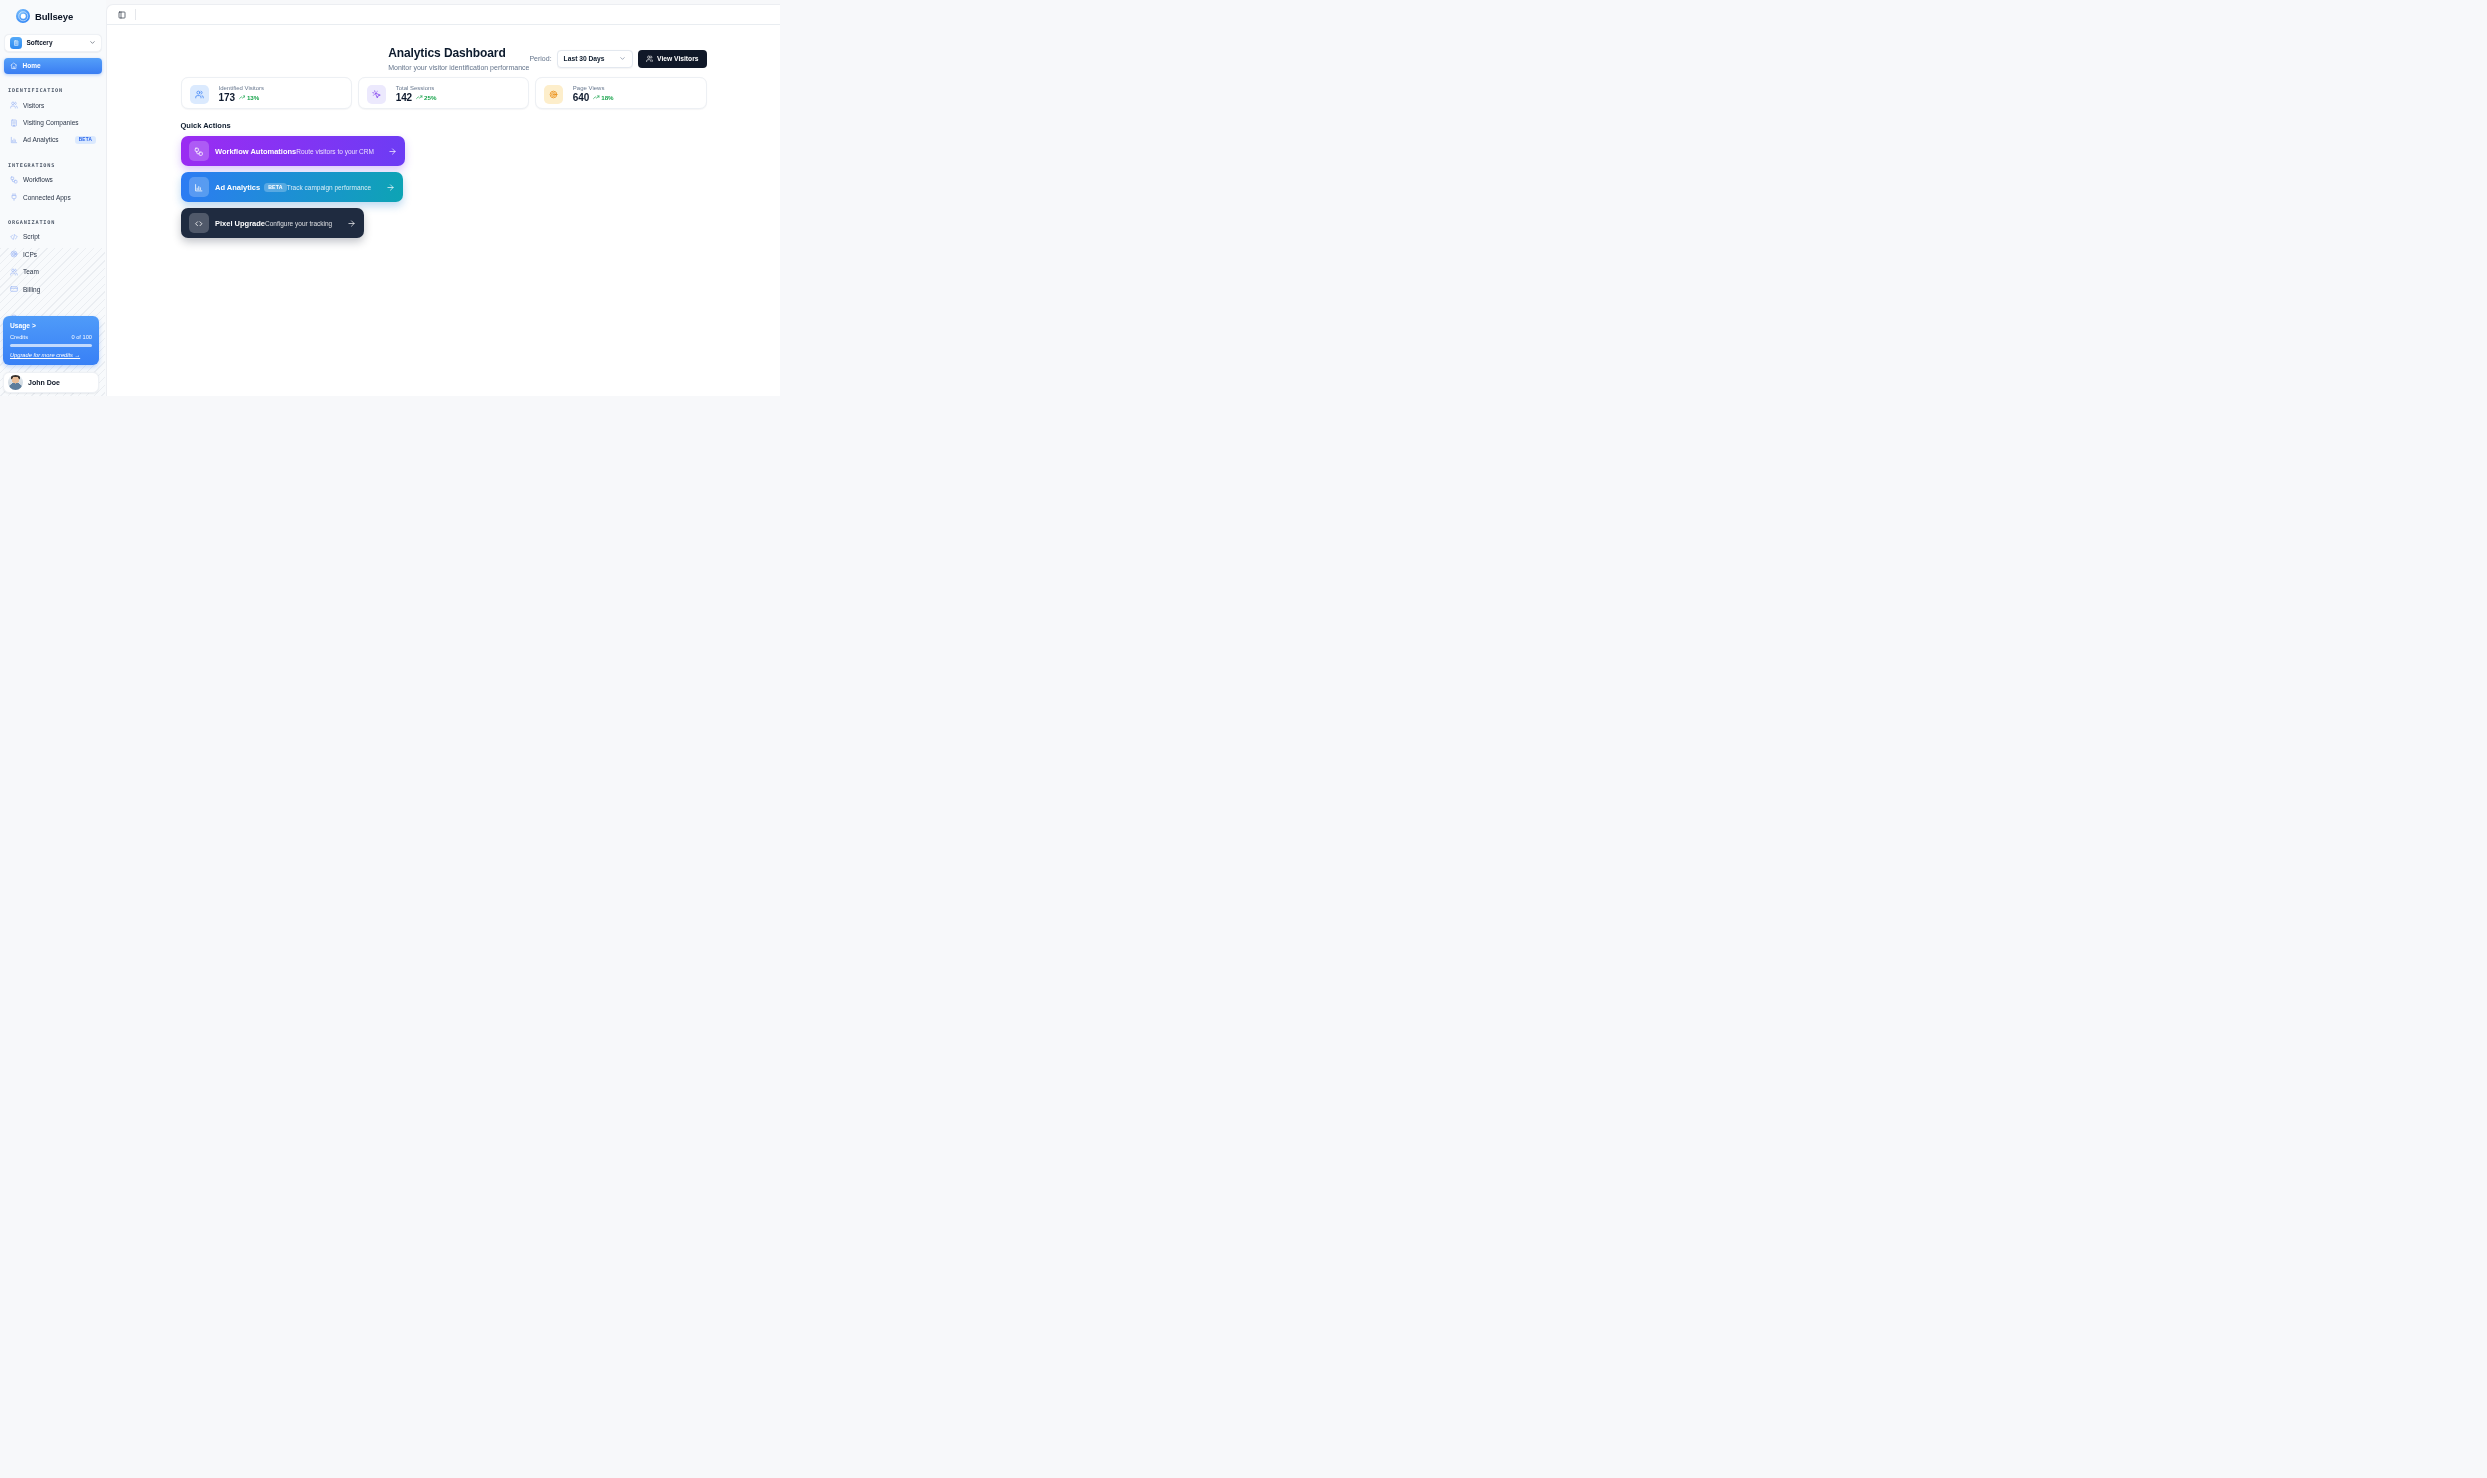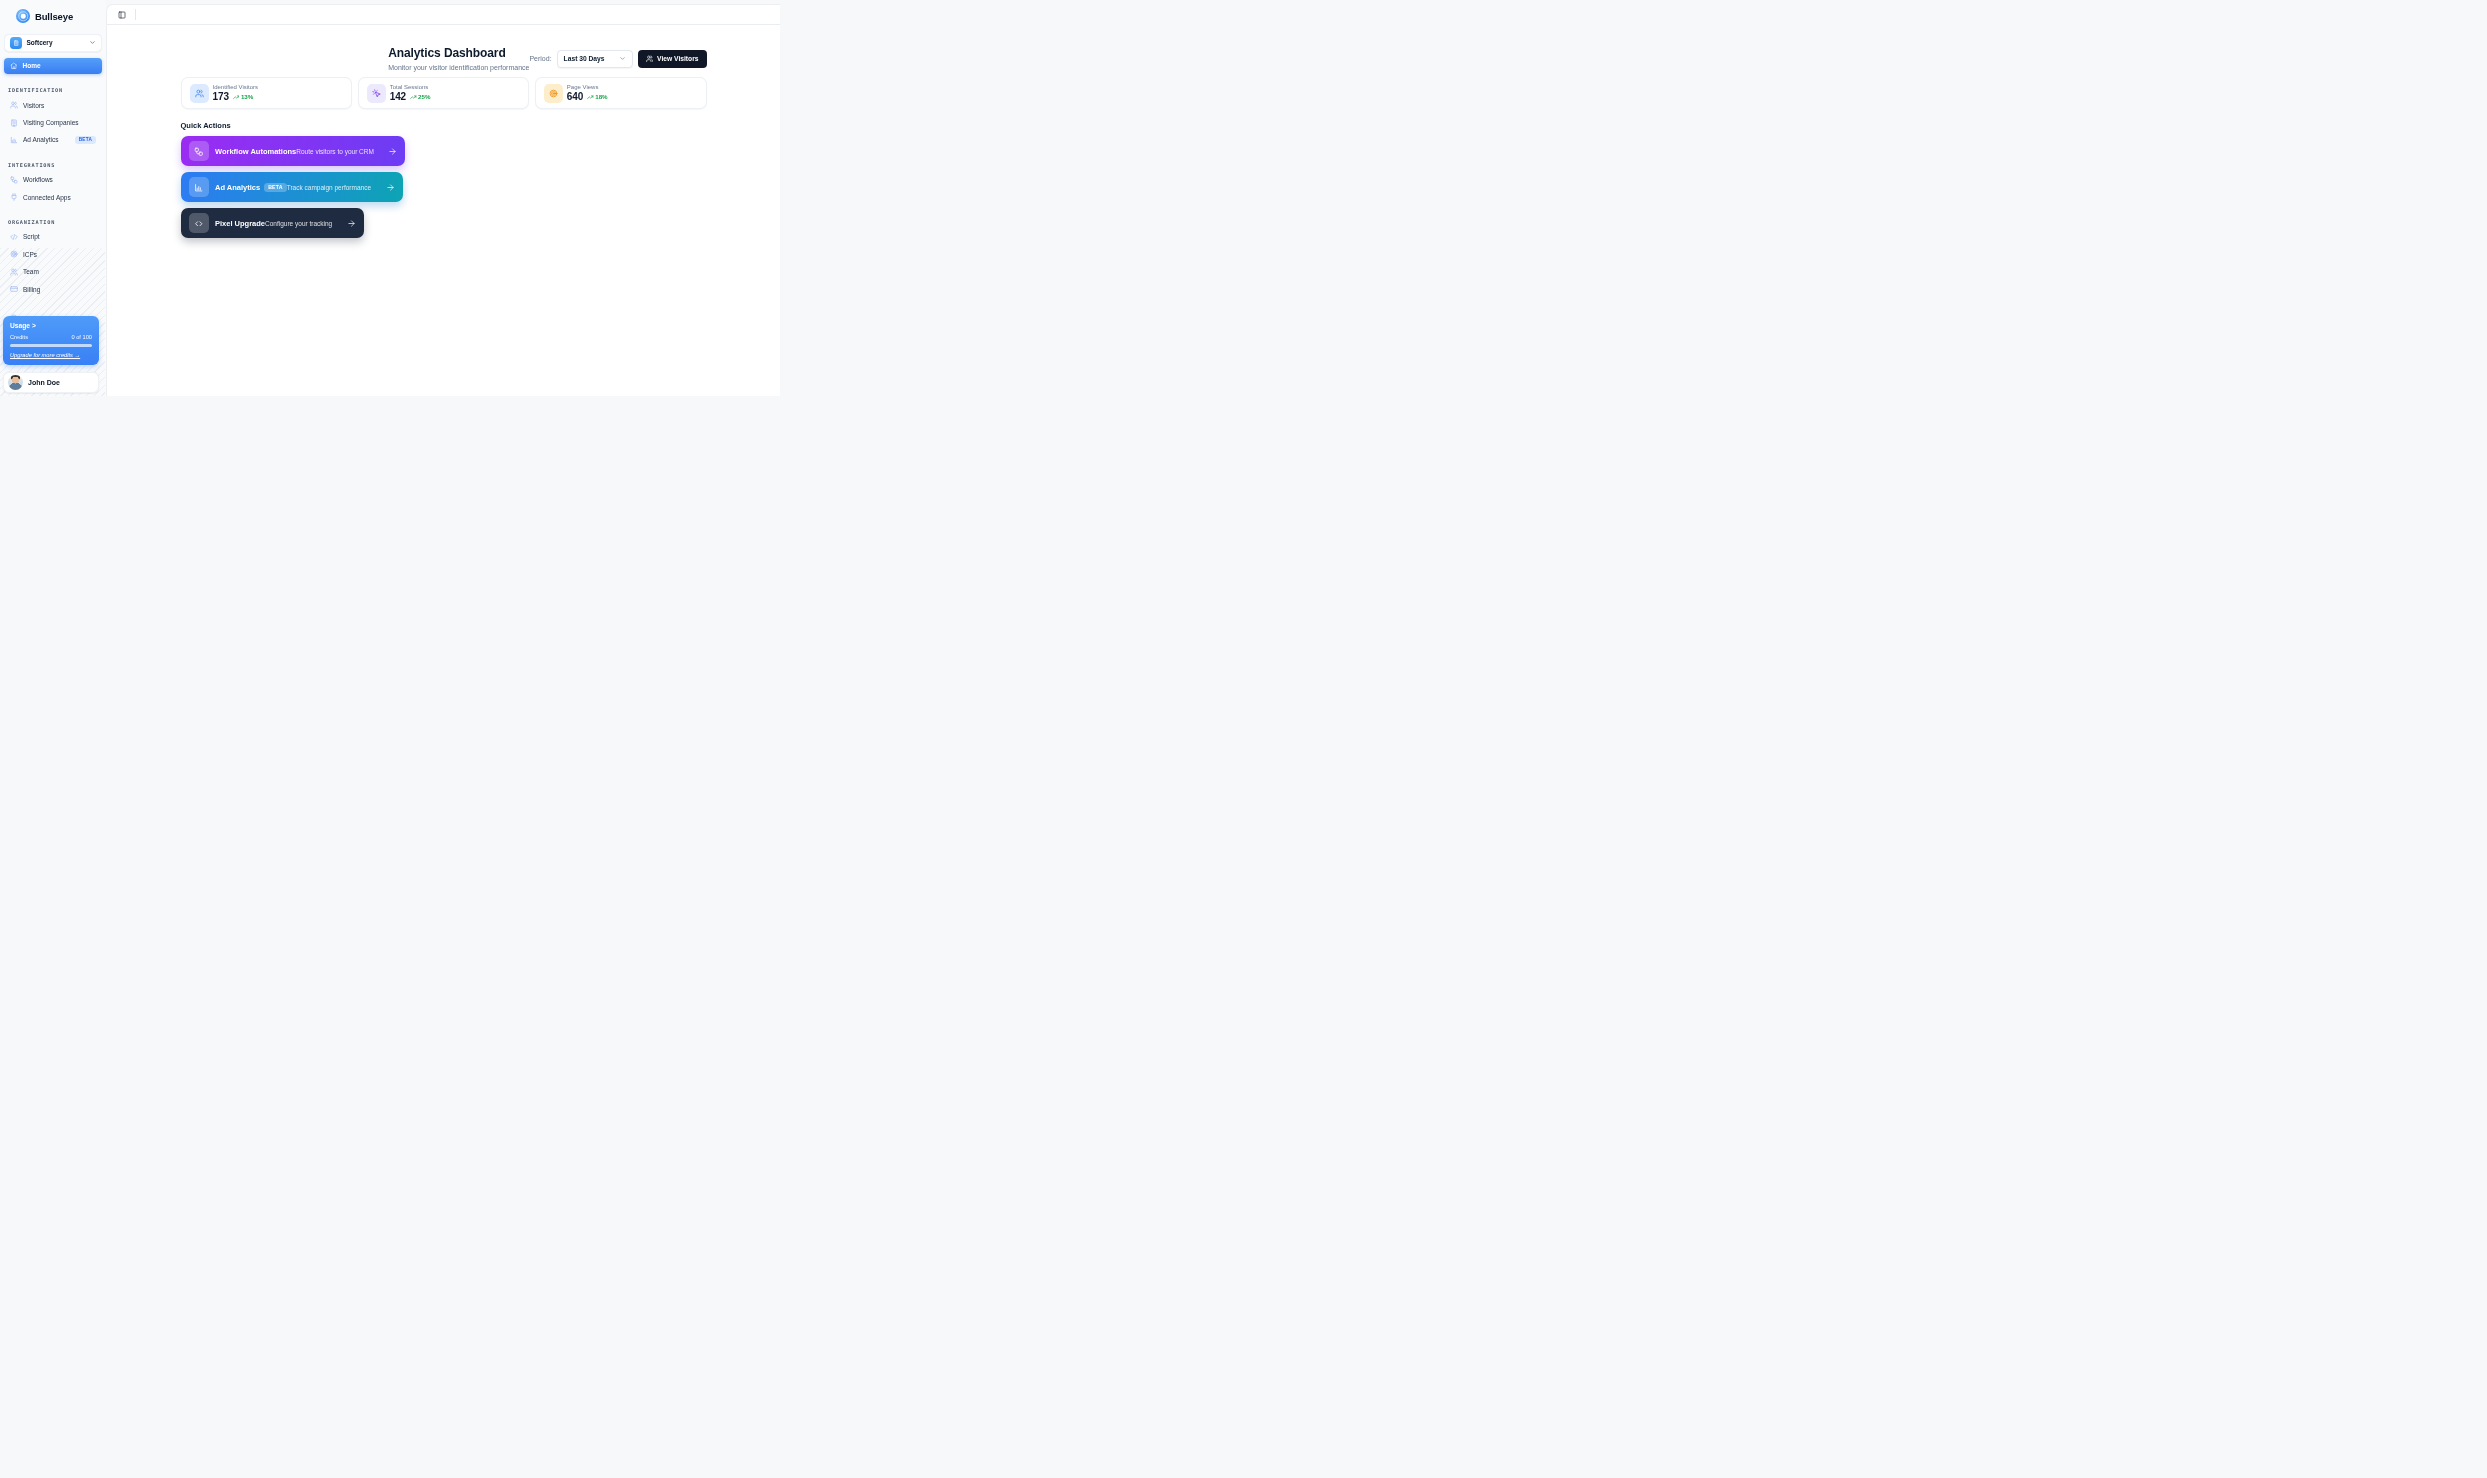--- a/index.html
+++ b/index.html
@@ -135,21 +135,21 @@
   .btn-dark {
     height:18px; background:#101828; color:#fff; border:none; border-radius:4px;
     display:flex; align-items:center; gap:4px; padding:0 8px;
     font-size:6.7px; font-weight:600; cursor:pointer; font-family:inherit;
   }
 
   .stats-row { display:flex; gap:5.5px; margin-top:6.5px; }
   .stat-card {
     flex:1; background:#fff; border:0.5px solid #edf0f4; border-radius:7px;
     box-shadow:0 0.5px 1px rgba(16,24,40,.04);
-    display:flex; align-items:center; gap:4px; padding:6.5px 8px; height:32px;
+    display:flex; align-items:flex-start; gap:10px; padding:6.5px 8px; height:32px;
   }
   .stat-tile { width:19px; height:19px; border-radius:5px; display:flex; align-items:center; justify-content:center; flex:0 0 auto; }
   .tile-blue   { background:#dbeafe; color:#3b82f6; }
   .tile-purple { background:#ece9fd; color:#7c3aed; }
   .tile-amber  { background:#fdeecb; color:#ea8a0c; }
   .stat-label { font-size:6px; color:#68788f; }
   .stat-value-row { display:flex; align-items:center; gap:4px; margin-top:1px; }
   .stat-value { font-size:10px; font-weight:800; color:#0e1a2e; letter-spacing:-0.1px; }
   .stat-trend { display:flex; align-items:center; gap:1.5px; color:#16a34a; font-size:6.2px; font-weight:700; }
 

